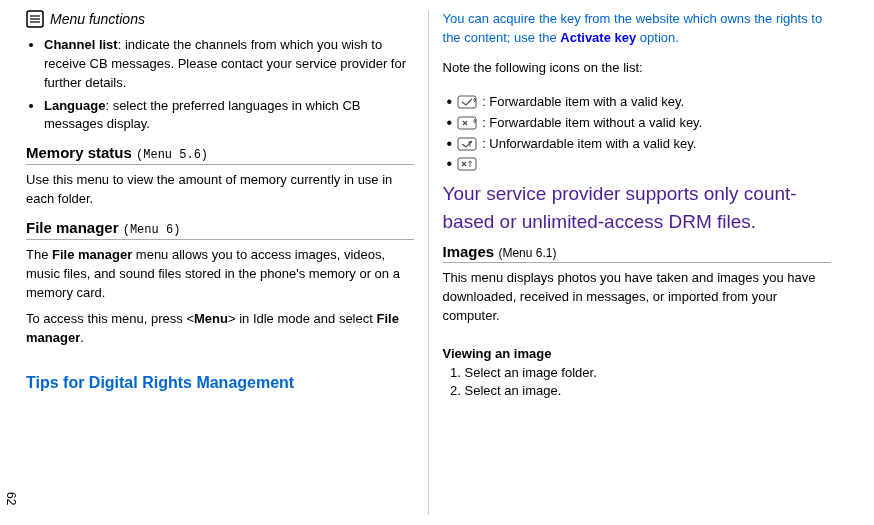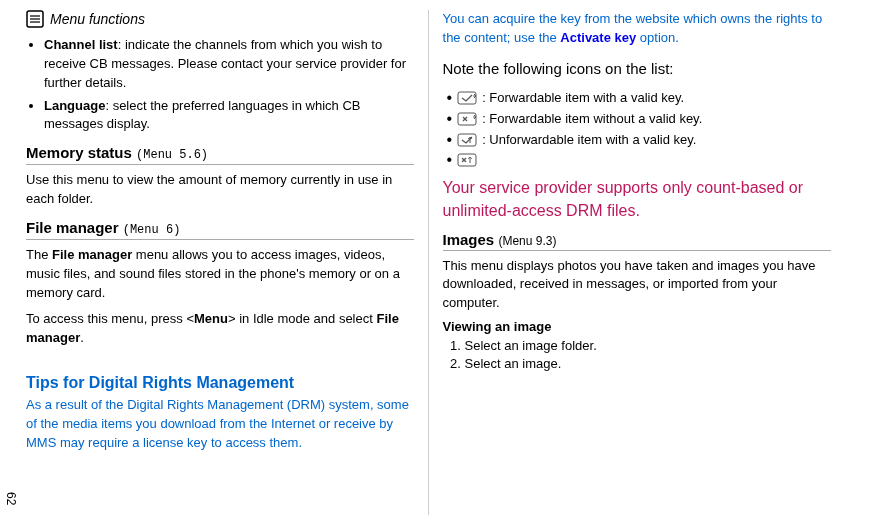--- a/index.html
+++ b/index.html
@@ -97,22 +97,22 @@
       font-size: 13px;
       line-height: 1.45;
     }
     .right-intro {
       color: #0066cc;
       font-size: 13px;
       line-height: 1.45;
       margin-bottom: 12px;
     }
     .note-text {
-      font-size: 15px;
-      margin-bottom: 12px;
+      font-size: 13px;
+      margin-bottom: 18px;
     }
     .icon-list {
       list-style: none;
       padding-left: 4px;
       margin-bottom: 8px;
     }
     .icon-list li {
       display: flex;
       align-items: center;
       margin-bottom: 3px;
@@ -126,22 +126,22 @@
       flex-shrink: 0;
       display: inline-flex;
       align-items: center;
       justify-content: center;
     }
     .icon-svg {
       width: 20px;
       height: 14px;
     }
     .warning-text {
-      color: #be185d;
-      font-size: 16px;
+      color: #4c1d95;
+      font-size: 19px;
       line-height: 1.45;
       margin-bottom: 8px;
     }
     .images-heading {
       font-size: 15px;
       font-weight: bold;
       margin-top: 8px;
       margin-bottom: 0;
     }
     .images-subtext {
@@ -149,21 +149,21 @@
       font-weight: normal;
     }
     .images-divider {
       border: none;
       border-top: 1px solid #aaa;
       margin: 2px 0 6px 0;
     }
     .images-body {
       font-size: 13px;
       line-height: 1.45;
-      margin-bottom: 6px;
+      margin-bottom: 20px;
     }
     .viewing-heading {
       font-weight: bold;
       font-size: 13px;
       margin-bottom: 4px;
     }
     ol.numbered-list {
       padding-left: 22px;
       margin: 0;
     }
@@ -224,21 +224,20 @@
     </div>
     <hr class="divider">
     <p class="section-body">
       <span>The </span><strong>File manager</strong><span> menu allows you to access images, videos, music files, and sound files stored in the phone's memory or on a memory card.</span>
     </p>
     <p class="section-body">
       <span>To access this menu, press &lt;</span><strong>Menu</strong><span>&gt; in Idle mode and select </span><strong>File manager</strong><span>.</span>
     </p>
 
     <div class="tips-heading">Tips for Digital Rights Management</div>
-    <p class="tips-body">As a result of the Digital Rights Management (DRM) system, some of the media items you download from the Internet or receive by MMS may require a license key to access them.</p>
   </div>
 
   <div class="right-col">
 
     <p class="right-intro">
       <span>You can acquire the key from the website which owns the rights to the content; use the </span><a class="activate-link" href="#">Activate key</a><span> option.</span>
     </p>
 
     <p class="note-text">Note the following icons on the list:</p>
 
@@ -298,21 +297,21 @@
             <line x1="13" y1="4" x2="11" y2="6" stroke="#555" stroke-width="0.8"></line>
             <line x1="13" y1="4" x2="15" y2="6" stroke="#555" stroke-width="0.8"></line>
           </svg>
         </span>
       </li>
     </ul>
 
     <p class="warning-text">Your service provider supports only count-based or unlimited-access DRM files.</p>
 
     <div class="images-heading">
-      <span>Images</span> <span class="images-subtext">(Menu 9.3)</span>
+      <span>Images</span> <span class="images-subtext">(Menu 6.1)</span>
     </div>
     <hr class="images-divider">
     <p class="images-body">This menu displays photos you have taken and images you have downloaded, received in messages, or imported from your computer.</p>
     <p class="viewing-heading">Viewing an image</p>
     <ol class="numbered-list">
       <li>Select an image folder.</li>
       <li>Select an image.</li>
     </ol>
   </div>
 </div>

